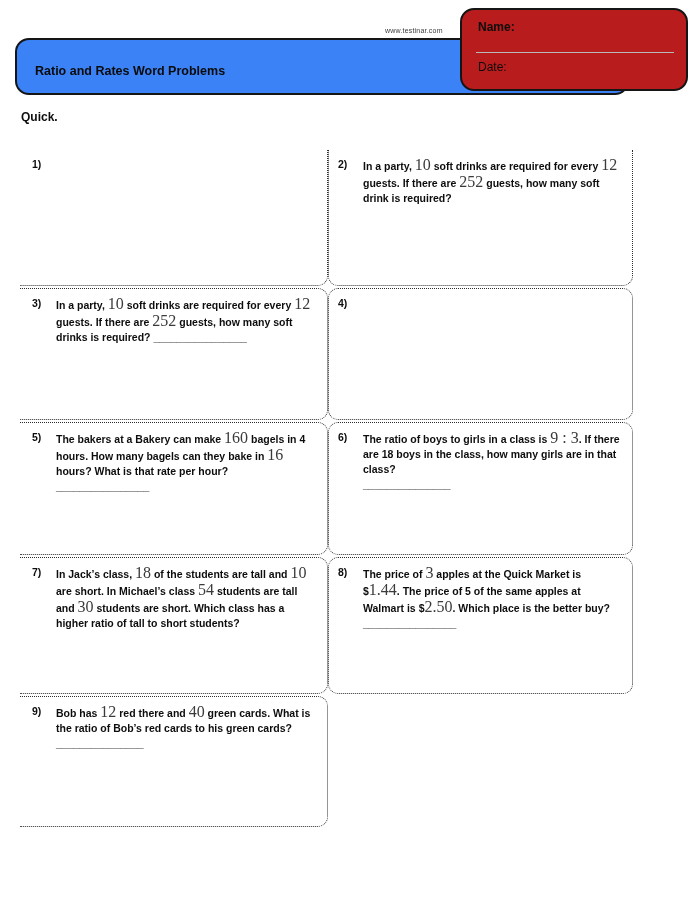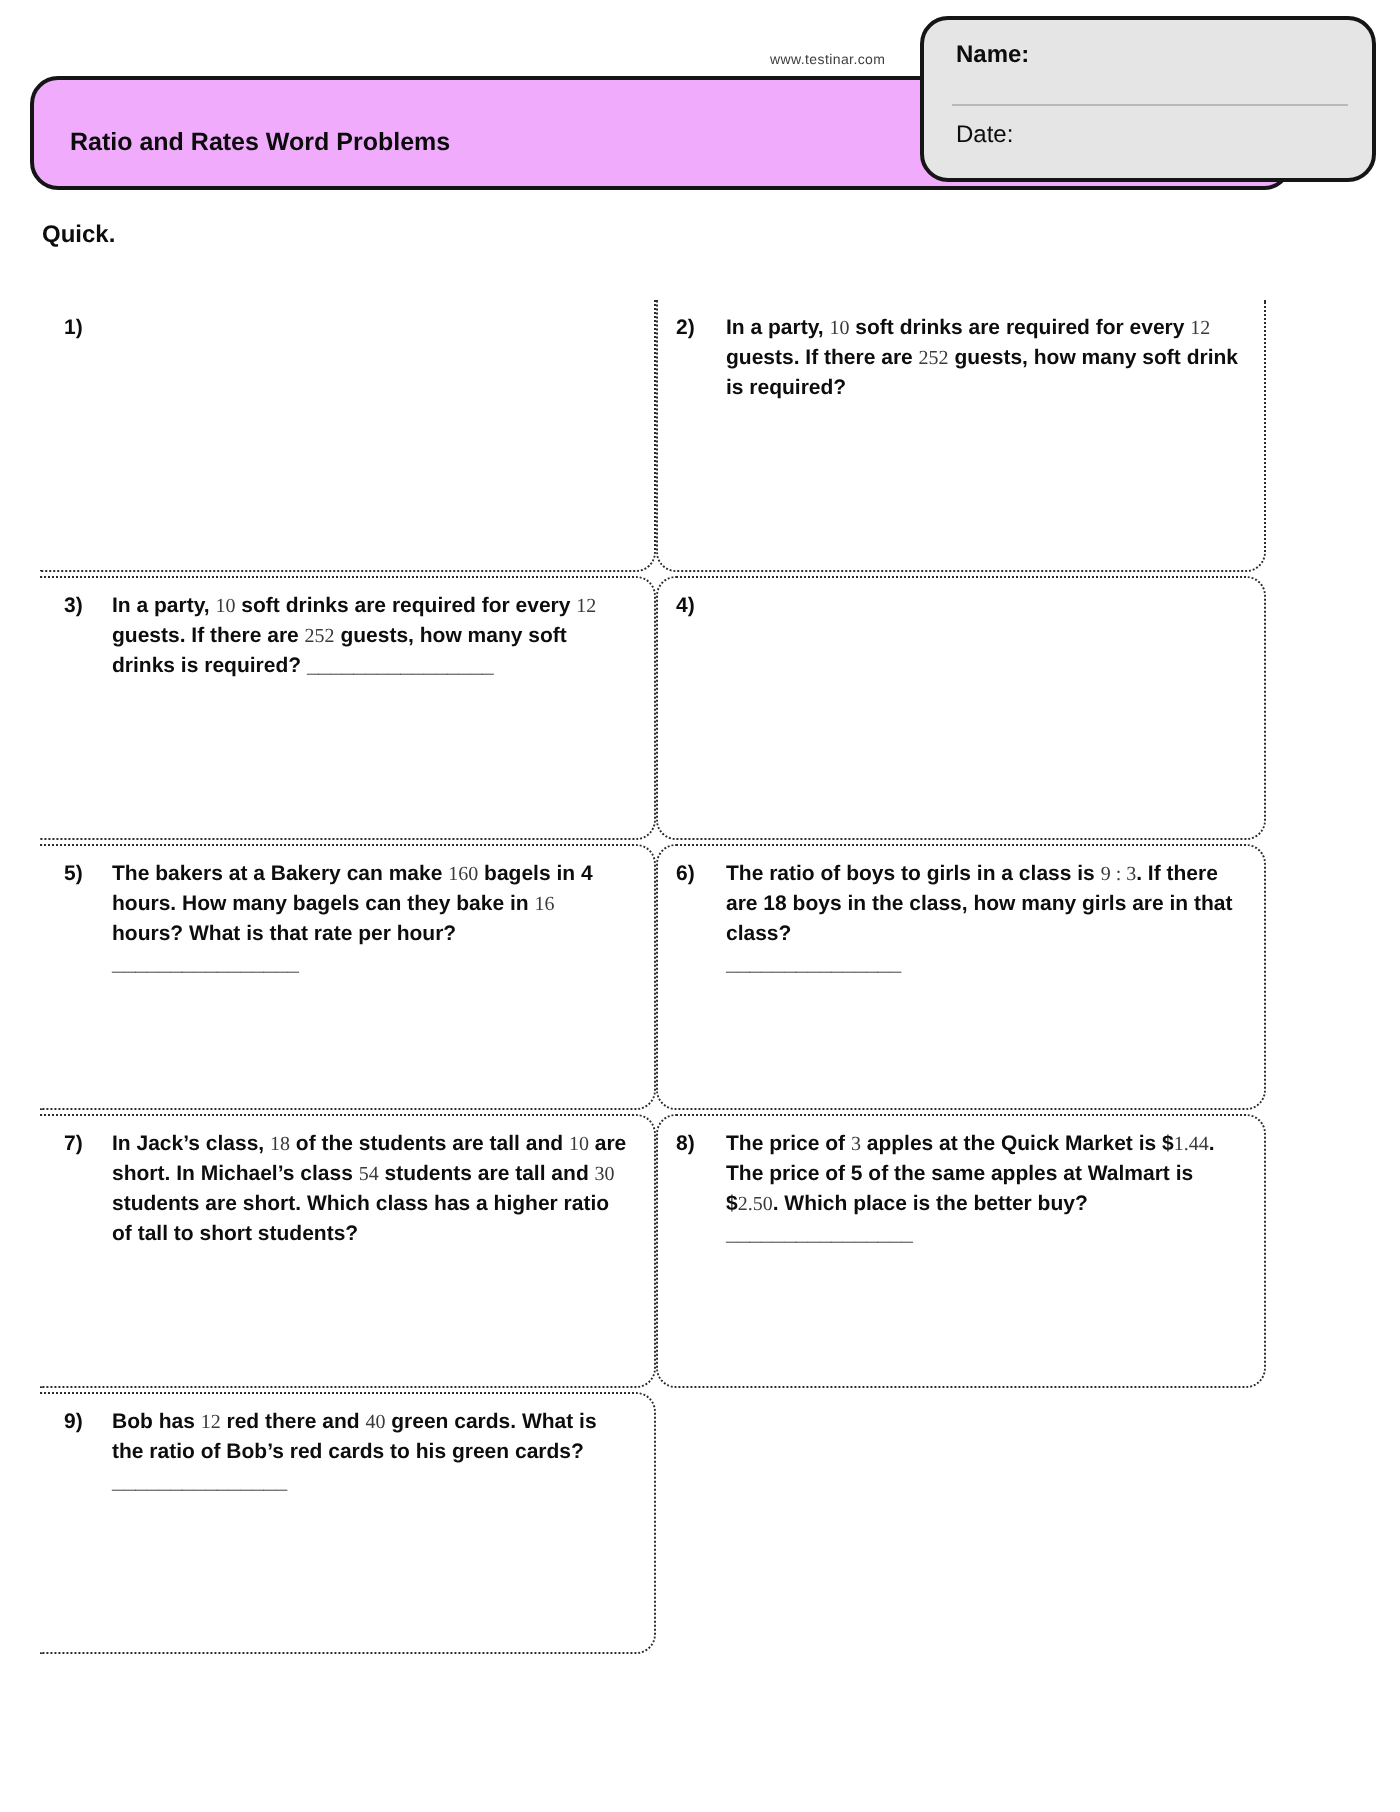--- a/index.html
+++ b/index.html
@@ -7,29 +7,29 @@
     width:700px;height:906px;background:#ffffff;position:relative;
     font-family:"Liberation Sans",sans-serif;color:#0d0d0d;overflow:hidden;
   }
   
   .site-url{
     position:absolute;top:27px;left:385px;width:72px;
     font-size:7px;color:#3c3c3c;letter-spacing:.2px;
   }
   .title-box{
     position:absolute;left:15px;top:38px;width:610px;height:53px;
-    border:2.5px solid #151515;border-radius:14px;background:#f0abfc;z-index:1;padding-left:17px;
+    border:2.5px solid #151515;border-radius:14px;background:#3b82f6;z-index:1;
   }
   .title-text{
     position:absolute;left:18px;top:24px;
     font-size:12.5px;font-weight:bold;color:#0b0b0b;
   }
   .name-box{
     position:absolute;left:460px;top:8px;width:224px;height:79px;
-    border:2.5px solid #151515;border-radius:14px;background:#e5e5e5;z-index:2;
+    border:2.5px solid #151515;border-radius:14px;background:#b91c1c;z-index:2;
   }
   .name-label{position:absolute;left:16px;top:10px;font-size:12px;font-weight:bold;}
   .name-line{position:absolute;left:14px;right:12px;top:42px;border-top:1px solid #b9b9b9;}
   .date-label{position:absolute;left:16px;top:50px;font-size:12px;font-weight:normal;}
   .solve-label{position:absolute;left:21px;top:110px;font-size:12px;font-weight:bold;}
   
   .grid{position:absolute;left:20px;top:150px;width:613px;}
   .prow{display:flex;margin-bottom:2px;}
   .prow:nth-child(1){height:136px;}
   .prow:nth-child(2){height:132px;}
@@ -51,21 +51,21 @@
     flex:0 0 24px;font-size:10.5px;font-weight:bold;line-height:15px;color:#0d0d0d;
   }
   .cell.right .pnum{flex:0 0 25px;}
   .ptext{
     flex:1;font-size:10.5px;font-weight:bold;line-height:15px;color:#0d0d0d;
     padding-right:4px;
   }
   .seg{}
   .seg.nm{
     font-family:"Liberation Serif",serif;font-weight:400;
-    font-size:10px;color:#3a3a3a;margin-top:32px;
+    font-size:16px;color:#3a3a3a;margin-top:32px;
   }
 </style>
 </head>
 <body>
 
 <div class="site-url">www.testinar.com</div>
 
 <div class="title-box">
   <div class="title-text">Ratio and Rates Word Problems</div>
 </div>

